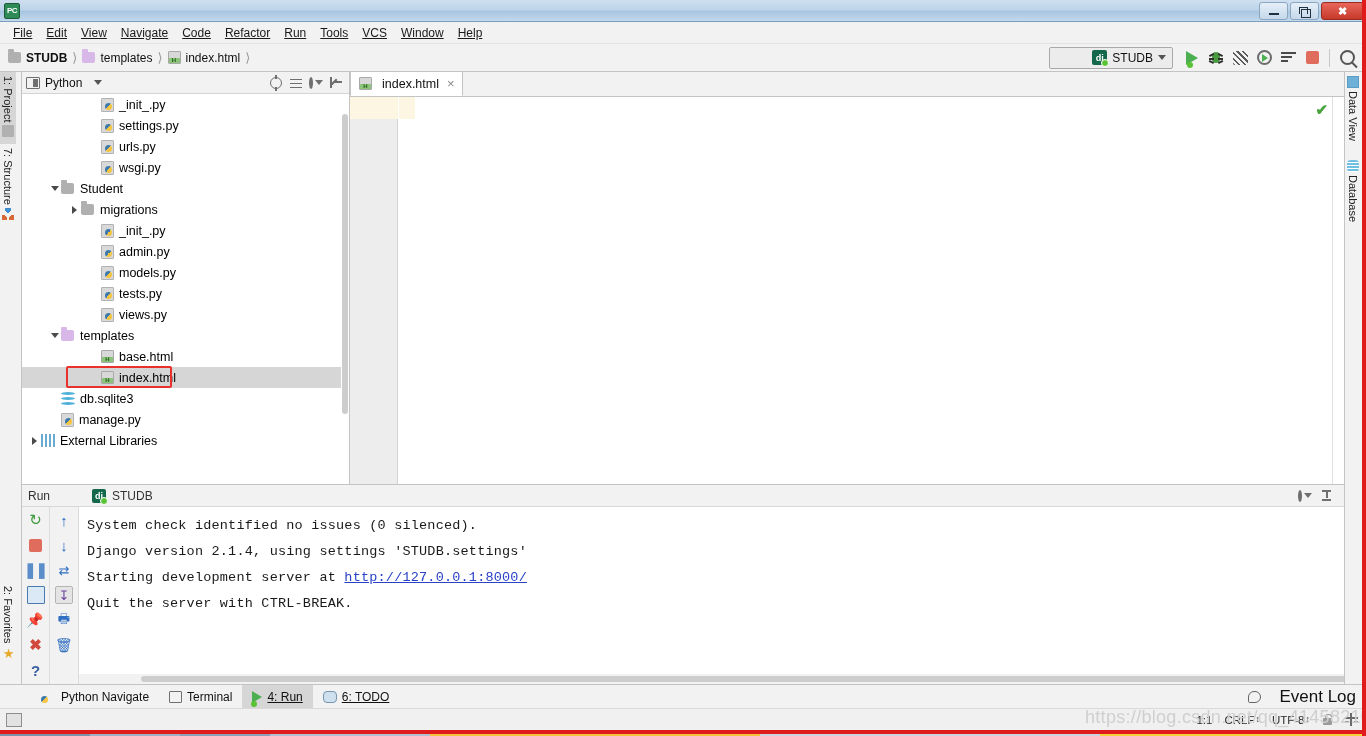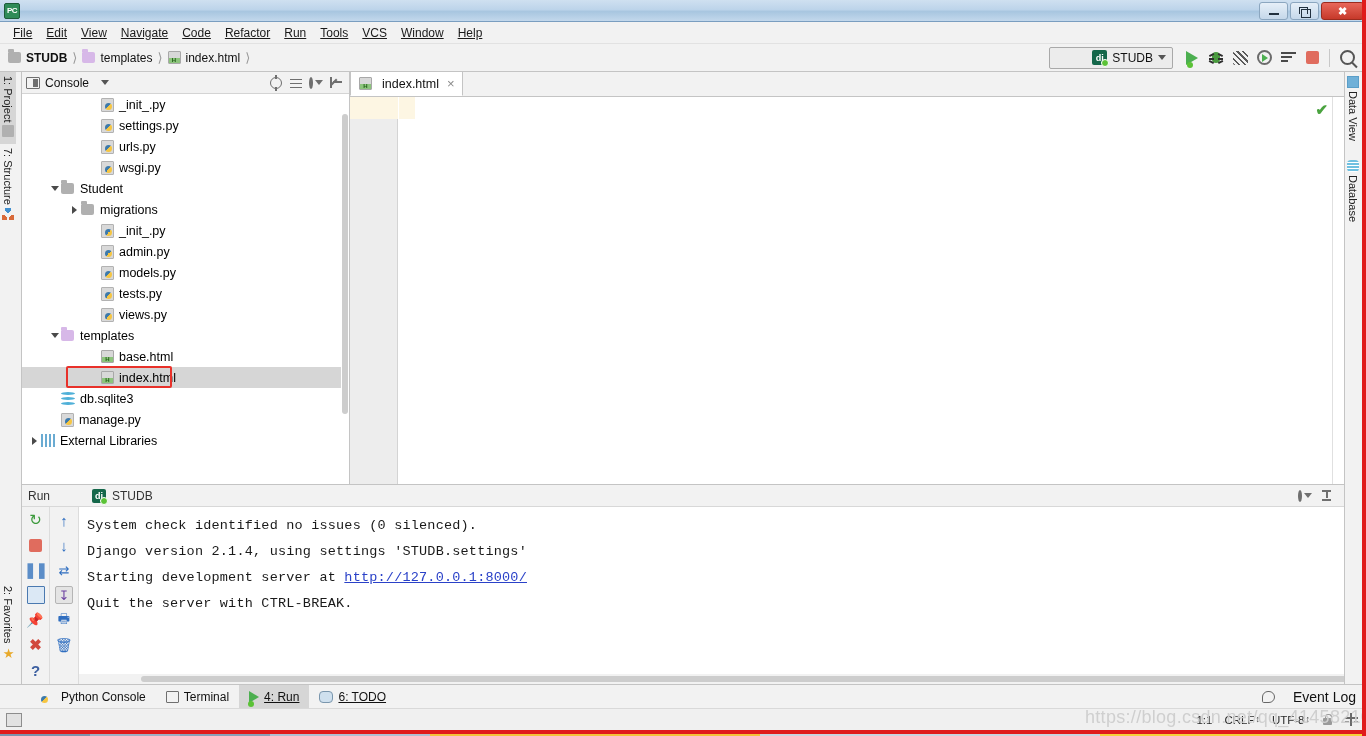--- a/index.html
+++ b/index.html
@@ -199,21 +199,21 @@
   .console-scroll{position:absolute;right:0;top:0;width:12px;height:177px;background:#fff;}
   .console-hscroll{position:absolute;left:0;bottom:0;height:10px;width:100%;background:#f2f2f2;}
   .console-hscroll i{position:absolute;left:62px;top:2px;height:6px;width:1240px;background:#cdcdcd;border-radius:3px;display:block;}
 
   
   .bottombar{position:absolute;left:0;top:684px;width:1366px;height:24px;background:#f2f2f2;border-top:1px solid #c4c4c4;display:flex;align-items:center;}
   .btab{height:24px;display:flex;align-items:center;gap:5px;padding:0 10px;font-size:12px;color:#111;}
   .btab.active{background:#d6d6d6;}
   .btab u{text-decoration:underline;}
   .bottom-right{margin-left:auto;display:flex;align-items:center;gap:6px;padding-right:10px;}
-  .evlog{display:flex;align-items:center;gap:18px;font-size:14px;color:#111;}
+  .evlog{display:flex;align-items:center;gap:18px;font-size:17px;color:#111;}
 
   
   .statusline{position:absolute;left:0;top:708px;width:1366px;height:22px;background:#f0f0f0;border-top:1px solid #d9d9d9;display:flex;align-items:center;}
   .status-left{margin-left:6px;width:16px;height:14px;border:1px solid #8d8d8d;background:#e2e2e2;}
   .status-right{margin-left:auto;display:flex;align-items:center;gap:12px;padding-right:8px;font-size:11.5px;color:#2b2b2b;}
   .spin{display:flex;align-items:center;gap:1px;}
   .updown{display:inline-block;font-size:9px;line-height:9px;color:#444;}
   .lock-ic{width:11px;height:12px;position:relative;}
   .lock-ic:before{content:"";position:absolute;left:1px;top:4px;width:9px;height:7px;background:#9a9a9a;border-radius:1px;}
   .lock-ic:after{content:"";position:absolute;left:3px;top:0px;width:5px;height:5px;border:1.5px solid #9a9a9a;border-bottom:none;border-radius:3px 3px 0 0;}
@@ -354,21 +354,21 @@
     <div class="vtab" style="height:84px;">
       <span class="vicon" style="background:
         repeating-linear-gradient(#6fc0e0 0 2px,#ffffff 2px 3px);border-radius:4px;"></span>
       <span>Database</span>
     </div>
   </div>
 
   <div class="projpanel">
     <div class="projhdr">
       <span class="projhdr-ic"></span>
-      <span class="projhdr-label">Console</span>
+      <span class="projhdr-label">Python</span>
       <span class="hdr-caret"></span>
       <div class="projhdr-right">
         <span class="hicon">
             <span class="target-ic"></span>
           </span>
         <span class="hicon">
           <span class="collapse-ic">
               <i style="top:2px"></i>
               <i style="top:6px"></i>
               <i style="top:10px"></i>
@@ -576,21 +576,21 @@
             <i></i>
           </div>
       </div>
     </div>
   </div>
 
   <div class="bottombar">
     <div style="width:28px"></div>
     <div class="btab">
       <span class="ic-py" style="border:none;background:transparent;"></span>
-      <span>Python Console</span>
+      <span>Python Navigate</span>
     </div>
     <div class="btab">
       <span style="width:13px;height:12px;border:1px solid #6f6f6f;border-radius:1px;display:block;"></span>
       <span>Terminal</span>
     </div>
     <div class="btab active">
       <span class="play-tri" style="border-left-width:10px;border-top-width:6px;border-bottom-width:6px;"></span>
       <span><u>4: Run</u></span>
     </div>
     <div class="btab">

